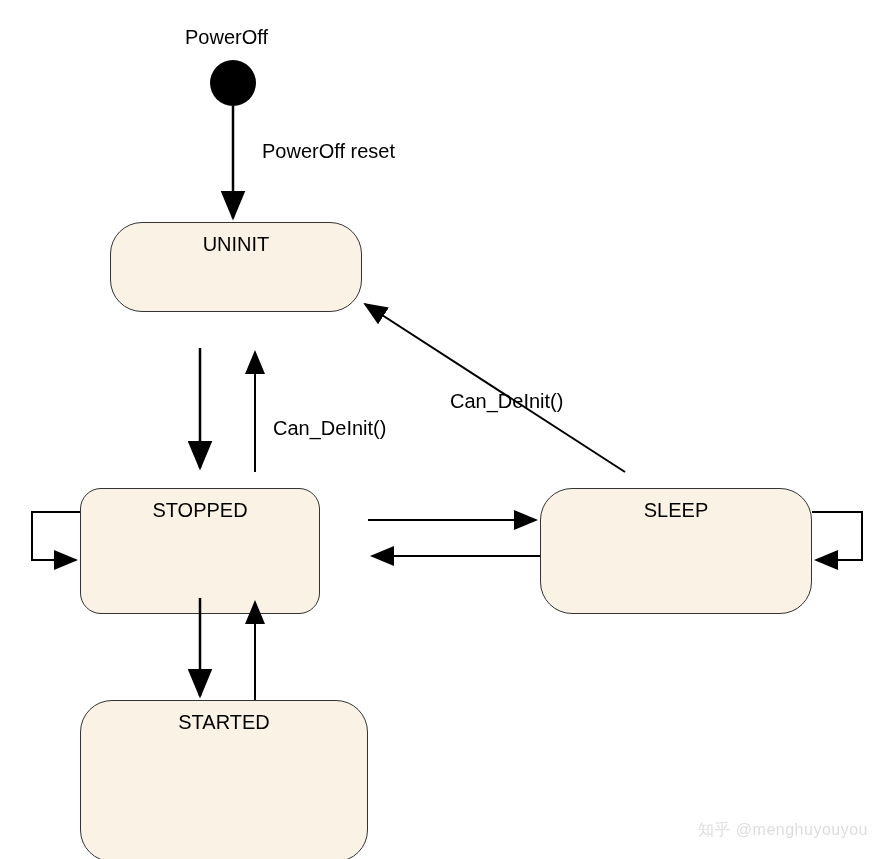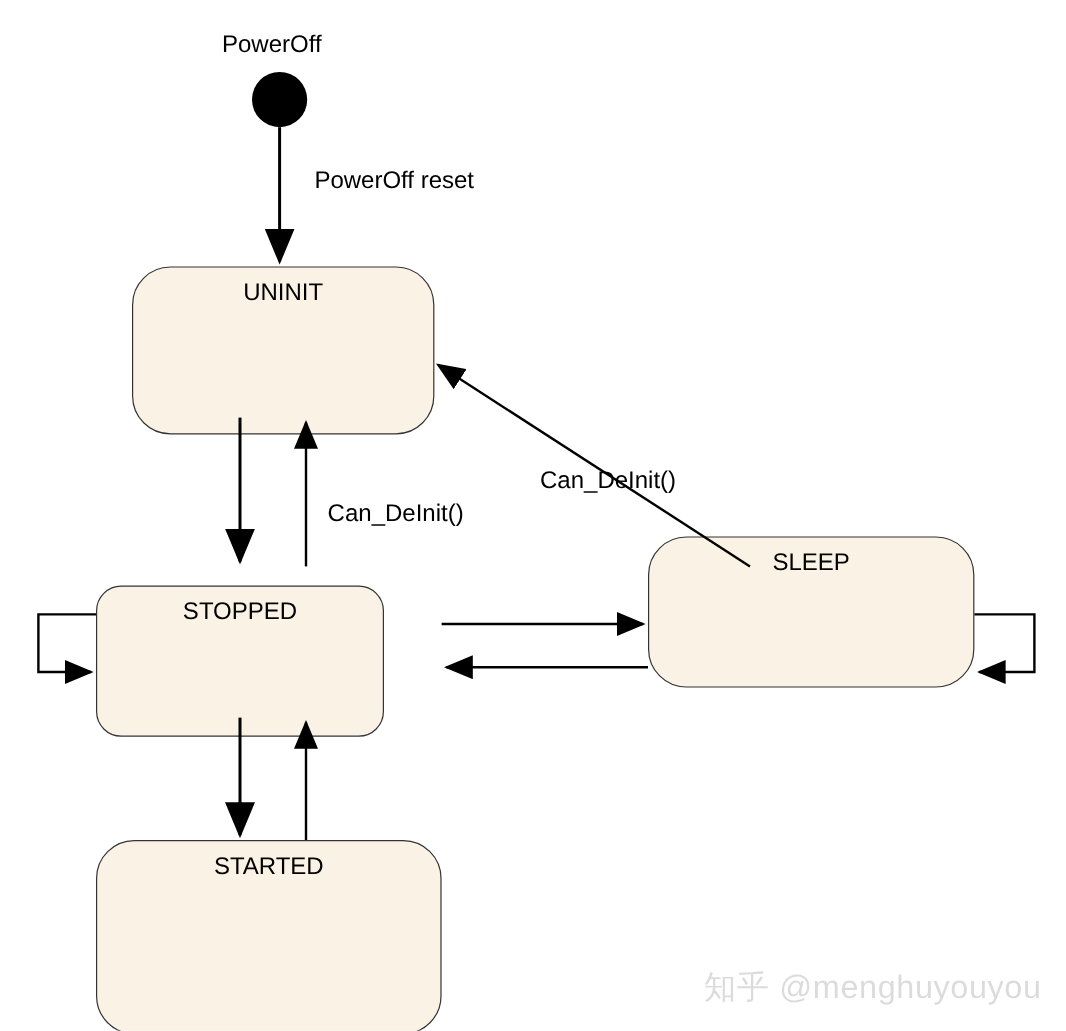--- a/index.html
+++ b/index.html
@@ -42,42 +42,42 @@
   .initial-dot {
     position: absolute;
     background: #000;
     border-radius: 50%;
   }
   .watermark {
     position: absolute;
     right: 20px;
     bottom: 18px;
     color: rgba(0,0,0,0.14);
-    font-size: 27px;
+    font-size: 16px;
     font-family: "Helvetica Neue", Arial, sans-serif;
     letter-spacing: 0.5px;
   }
 </style>
 </head>
 <body>
 
 <div class="canvas">
 
   <div class="initial-dot" style="left:210px; top:60px; width:46px; height:46px;"></div>
   <div class="label" style="left:185px; top:26px;">PowerOff</div>
 
-  <div class="state" style="left:110px; top:222px; width:252px; height:140px;">
+  <div class="state" style="left:110px; top:222px; width:252px; height:90px;">
     <span>UNINIT</span>
   </div>
 
   <div class="state" style="left:80px; top:488px; width:240px; height:126px;border-radius:21px;">
     <span>STOPPED</span>
   </div>
 
-  <div class="state" style="left:540px; top:447px; width:272px; height:126px;">
+  <div class="state" style="left:540px; top:488px; width:272px; height:126px;">
     <span>SLEEP</span>
   </div>
 
   <div class="state" style="left:80px; top:700px; width:288px; height:162px;">
     <span>STARTED</span>
   </div>
 
   <div class="label" style="left:262px; top:140px;">PowerOff reset</div>
 
   <div class="label" style="left:273px; top:417px;">Can_DeInit()</div>

